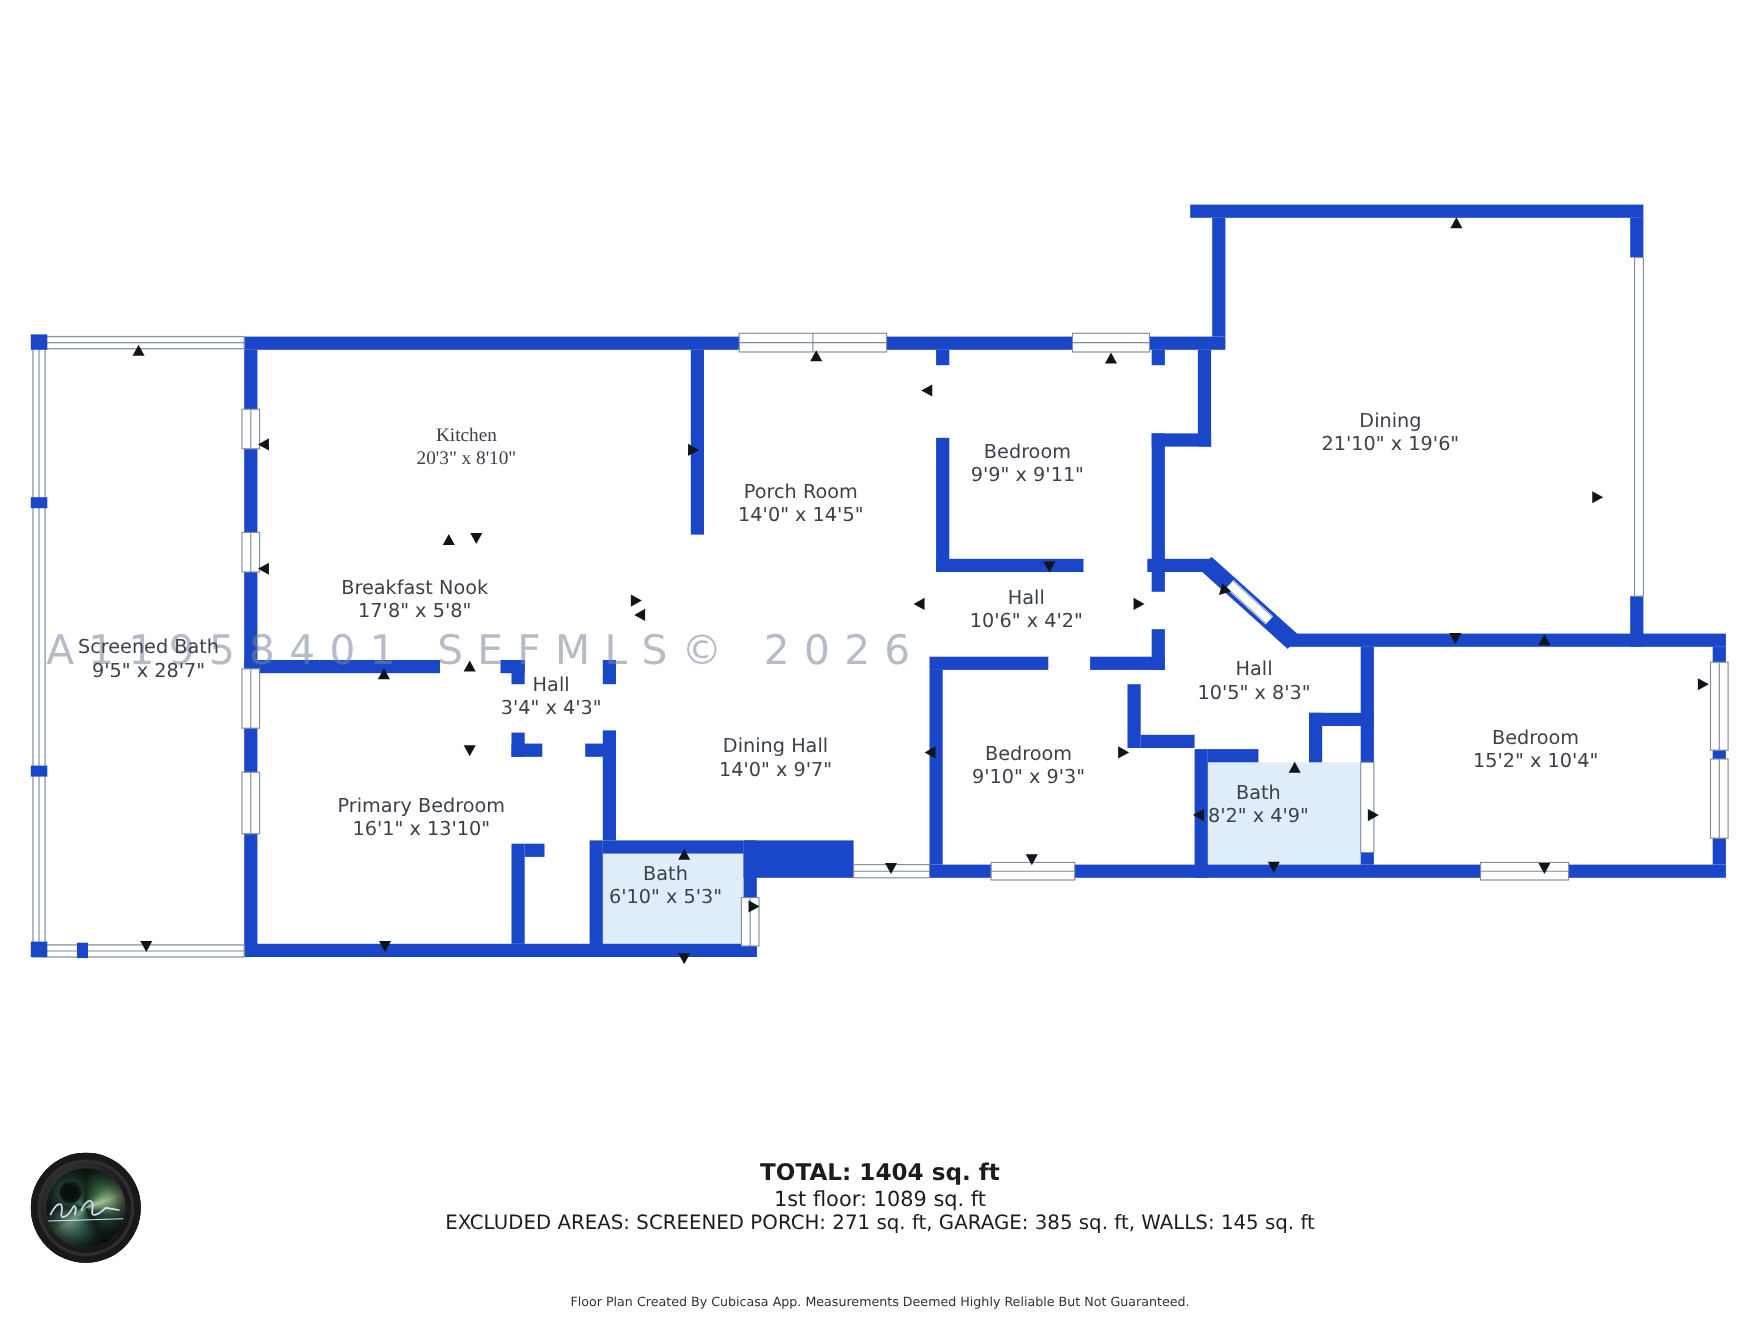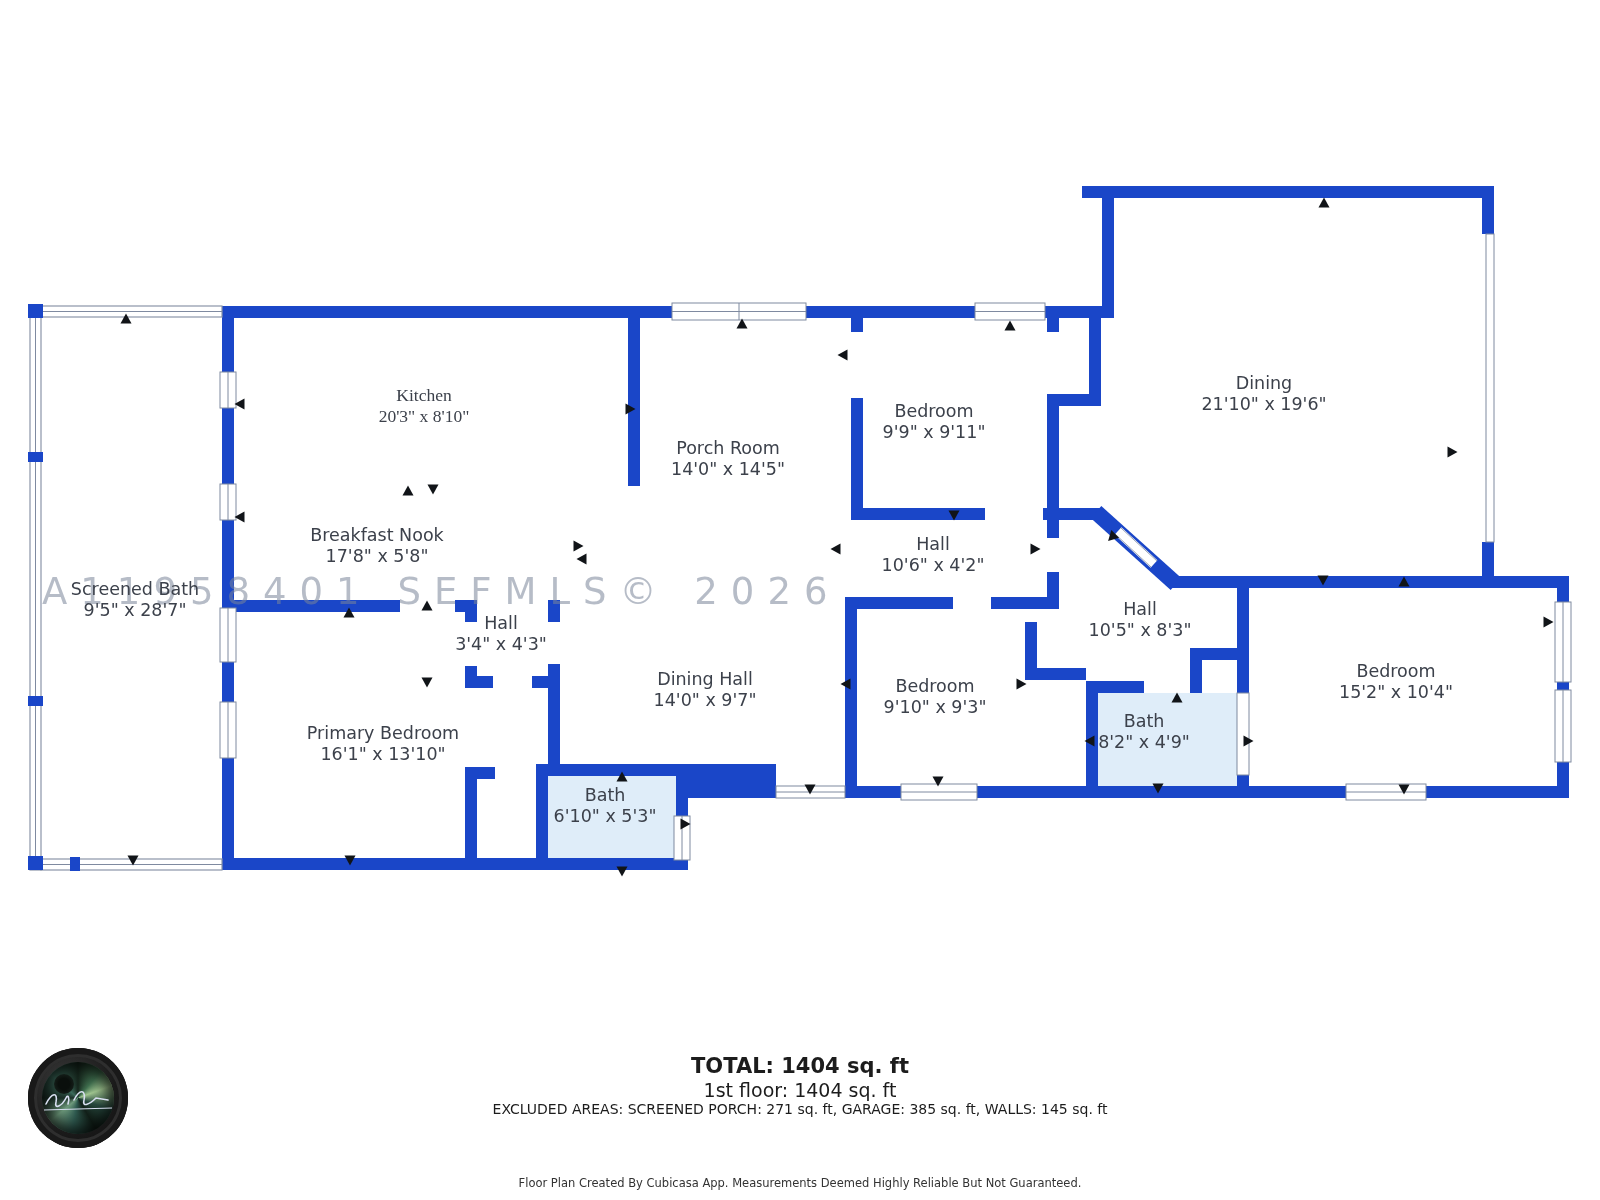--- a/index.html
+++ b/index.html
@@ -9,21 +9,21 @@
   .bathfill{fill:#dfedf9;}
   .win{fill:#ffffff;stroke:#7f8aa0;stroke-width:1;}
   .winline{stroke:#7f8aa0;stroke-width:1;fill:none;}
   .porch{fill:#ffffff;stroke:#8b95a8;stroke-width:1.2;}
   .arrow{fill:#111418;}
   .room-label{position:absolute;transform:translate(-50%,-50%);text-align:center;color:#3c414b;font-size:17.5px;line-height:21px;white-space:nowrap;z-index:3;}
   .watermark{position:absolute;left:6px;top:570px;font-size:37px;letter-spacing:13px;color:rgba(122,133,153,0.55);z-index:2;white-space:nowrap;margin-left:36px;}
   .summary{position:absolute;left:0;width:1600px;text-align:center;color:#1c1c1c;z-index:3;}
   #sum-total{top:1054px;font-size:21px;font-weight:bold;}
   #sum-floor{top:1079px;font-size:19px;}
-  #sum-excluded{top:1101px;font-size:14px;}
+  #sum-excluded{top:1101px;font-size:18px;}
   #sum-disclaimer{top:1176px;font-size:11.5px;color:#333;}
   .logo{position:absolute;left:28px;top:1048px;width:100px;height:100px;border-radius:50%;
         background:radial-gradient(circle at 38% 35%, #3a3a3a 0%, #1a1a1a 55%, #0c0c0c 100%);
         box-shadow:inset 0 0 0 6px #191919, inset 0 0 0 9px #2e2e2e;z-index:3;}
   .lens-inner{position:absolute;left:14px;top:14px;width:72px;height:72px;border-radius:50%;
         background:conic-gradient(#15251c 0deg,#3f6e4e 40deg,#9fc48f 70deg,#27493f 110deg,#122019 150deg,#2f5a50 190deg,#6e9a7c 230deg,#1a2e26 270deg,#3c6b5c 310deg,#15251c 360deg);
         box-shadow:inset 0 0 14px 6px rgba(0,0,0,0.75);}
   .lens-core{position:absolute;left:26px;top:26px;width:20px;height:20px;border-radius:50%;background:radial-gradient(circle,#0a0f0c 40%,#1d2b24 100%);}
 </style>
 </head>
@@ -256,21 +256,21 @@
 <div class="room-label" style="left:1396px;top:682px;">
   <div>Bedroom</div>
   <div>15'2" x 10'4"</div>
 </div>
 <div class="room-label" style="left:605px;top:806px;">
   <div>Bath</div>
   <div>6'10" x 5'3"</div>
 </div>
 
 <div class="summary" id="sum-total">TOTAL: 1404 sq. ft</div>
-<div class="summary" id="sum-floor">1st floor: 1404 sq. ft</div>
+<div class="summary" id="sum-floor">1st floor: 1089 sq. ft</div>
 <div class="summary" id="sum-excluded">EXCLUDED AREAS: SCREENED PORCH: 271 sq. ft, GARAGE: 385 sq. ft, WALLS: 145 sq. ft</div>
 <div class="summary" id="sum-disclaimer">Floor Plan Created By Cubicasa App. Measurements Deemed Highly Reliable But Not Guaranteed.</div>
 
 <div class="logo">
   <div class="lens-inner"></div>
   <div class="lens-core"></div>
   <svg width="100" height="100" style="position:absolute;left:0;top:0;">
     <path d="M18,56 C24,44 30,44 28,54 C26,62 34,58 38,50 C40,46 42,50 40,56 M46,52 C52,40 58,42 56,52 C54,60 62,56 68,50 L80,52" stroke="#d8def0" stroke-width="1.6" fill="none" stroke-linecap="round"></path>
     <line x1="16" y1="62" x2="84" y2="60" stroke="#d8def0" stroke-width="1"></line>
   </svg>

